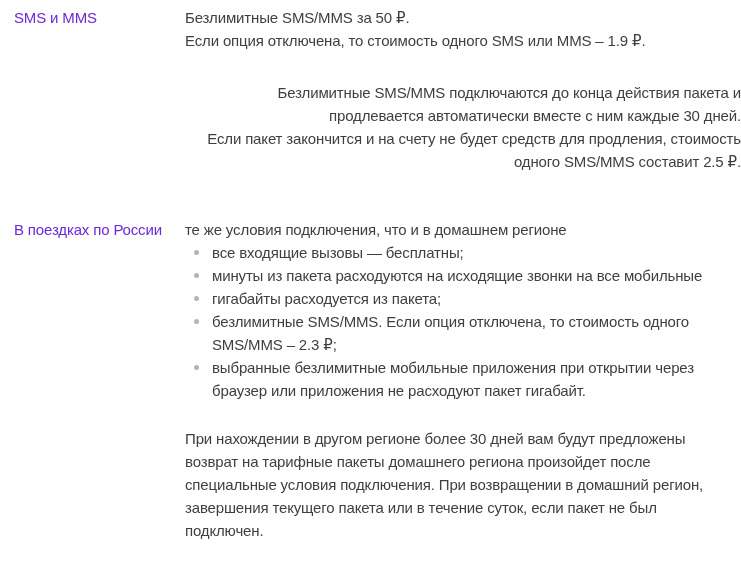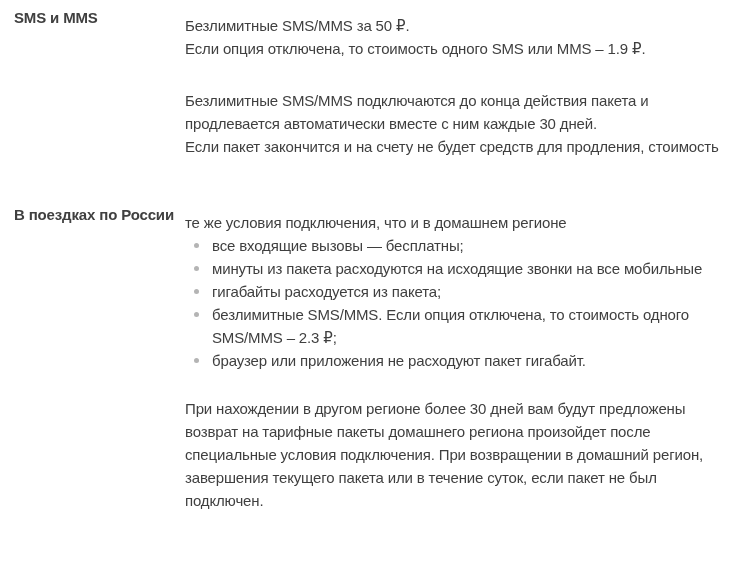--- a/index.html
+++ b/index.html
@@ -25,32 +25,31 @@
   .section {
     display: flex;
     align-items: flex-start;
   }
   .section + .section {
     margin-top: 45px;
   }
   .section-label {
     flex: 0 0 171px;
     width: 171px;
-    font-weight: 700;
-    color: #404040;
+    font-weight: 400;
+    color: #6d28d9;
     padding-top: 0;
   }
   .section-content {
     flex: 1 1 auto;
     max-width: 556px;
     overflow: hidden;
-    margin-top: 8px;
   }
   .para { margin: 0; }
-  .para-gap { margin-top: 29px; }
+  .para-gap { margin-top: 29px; text-align: right; }
   .outro-gap { margin-top: 25px; }
   .line { white-space: nowrap; }
   ul.bullet-list {
     list-style: none;
     margin: 0;
     padding: 0;
   }
   ul.bullet-list > li {
     position: relative;
     padding-left: 27px;
@@ -75,20 +74,21 @@
     <div class="section-label">SMS и MMS</div>
     <div class="section-content">
       <div class="para">
         <div class="line">Безлимитные SMS/MMS за 50 ₽.</div>
         <div class="line">Если опция отключена, то стоимость одного SMS или MMS – 1.9 ₽.</div>
       </div>
       <div class="para para-gap">
         <div class="line">Безлимитные SMS/MMS подключаются до конца действия пакета и</div>
         <div class="line">продлевается автоматически вместе с ним каждые 30 дней.</div>
         <div class="line">Если пакет закончится и на счету не будет средств для продления, стоимость</div>
+        <div class="line">одного SMS/MMS составит 2.5 ₽.</div>
       </div>
     </div>
   </div>
 
   <div class="section">
     <div class="section-label">В поездках по России</div>
     <div class="section-content">
       <div class="para">
         <div class="line">те же условия подключения, что и в домашнем регионе</div>
       </div>
@@ -100,20 +100,21 @@
           <div class="line">минуты из пакета расходуются на исходящие звонки на все мобильные</div>
         </li>
         <li>
           <div class="line">гигабайты расходуется из пакета;</div>
         </li>
         <li>
           <div class="line">безлимитные SMS/MMS. Если опция отключена, то стоимость одного</div>
           <div class="line">SMS/MMS – 2.3 ₽;</div>
         </li>
         <li>
+          <div class="line">выбранные безлимитные мобильные приложения при открытии через</div>
           <div class="line">браузер или приложения не расходуют пакет гигабайт.</div>
         </li>
       </ul>
       <div class="para outro-gap">
         <div class="line">При нахождении в другом регионе более 30 дней вам будут предложены</div>
         <div class="line">возврат на тарифные пакеты домашнего региона произойдет после</div>
         <div class="line">специальные условия подключения. При возвращении в домашний регион,</div>
         <div class="line">завершения текущего пакета или в течение суток, если пакет не был</div>
         <div class="line">подключен.</div>
       </div>

